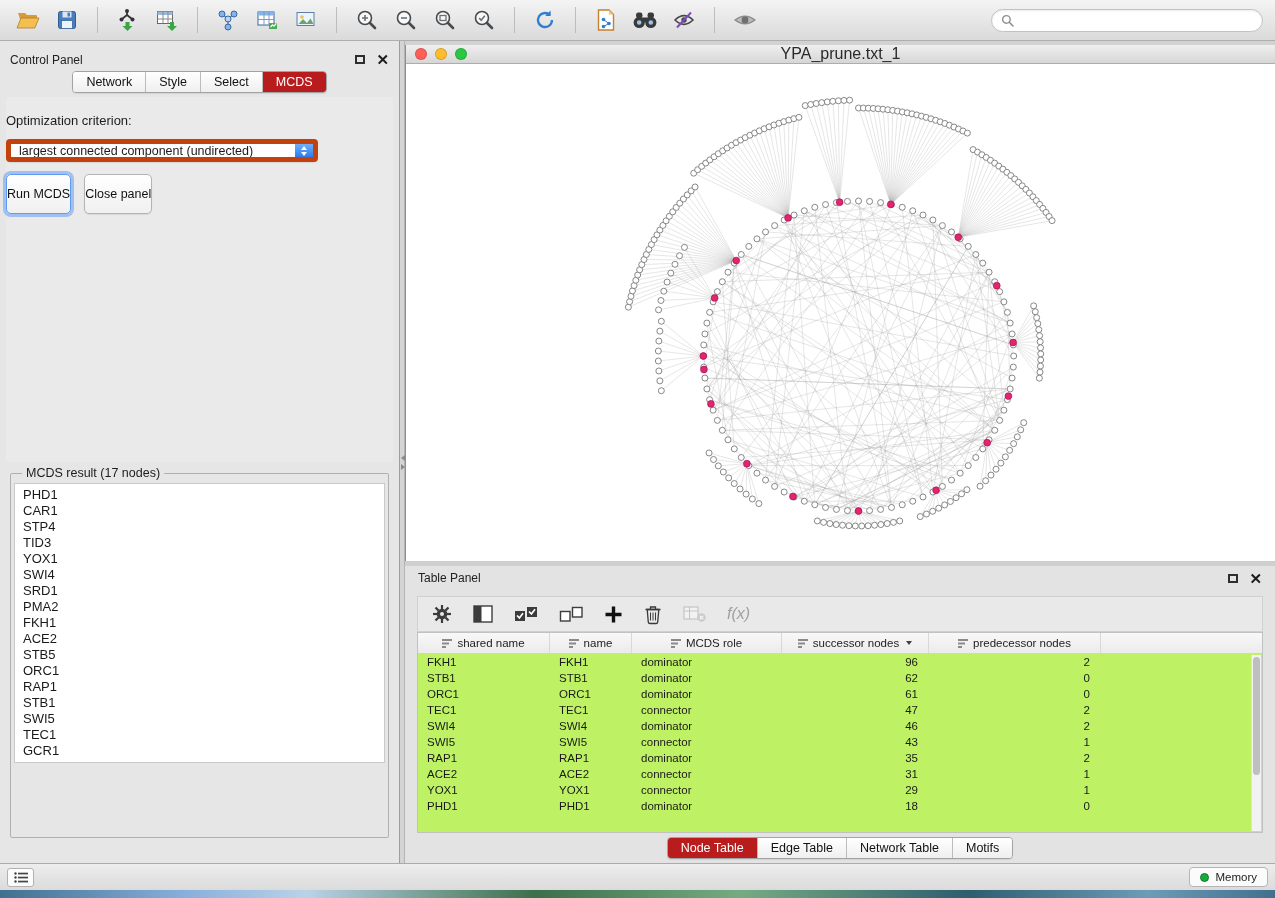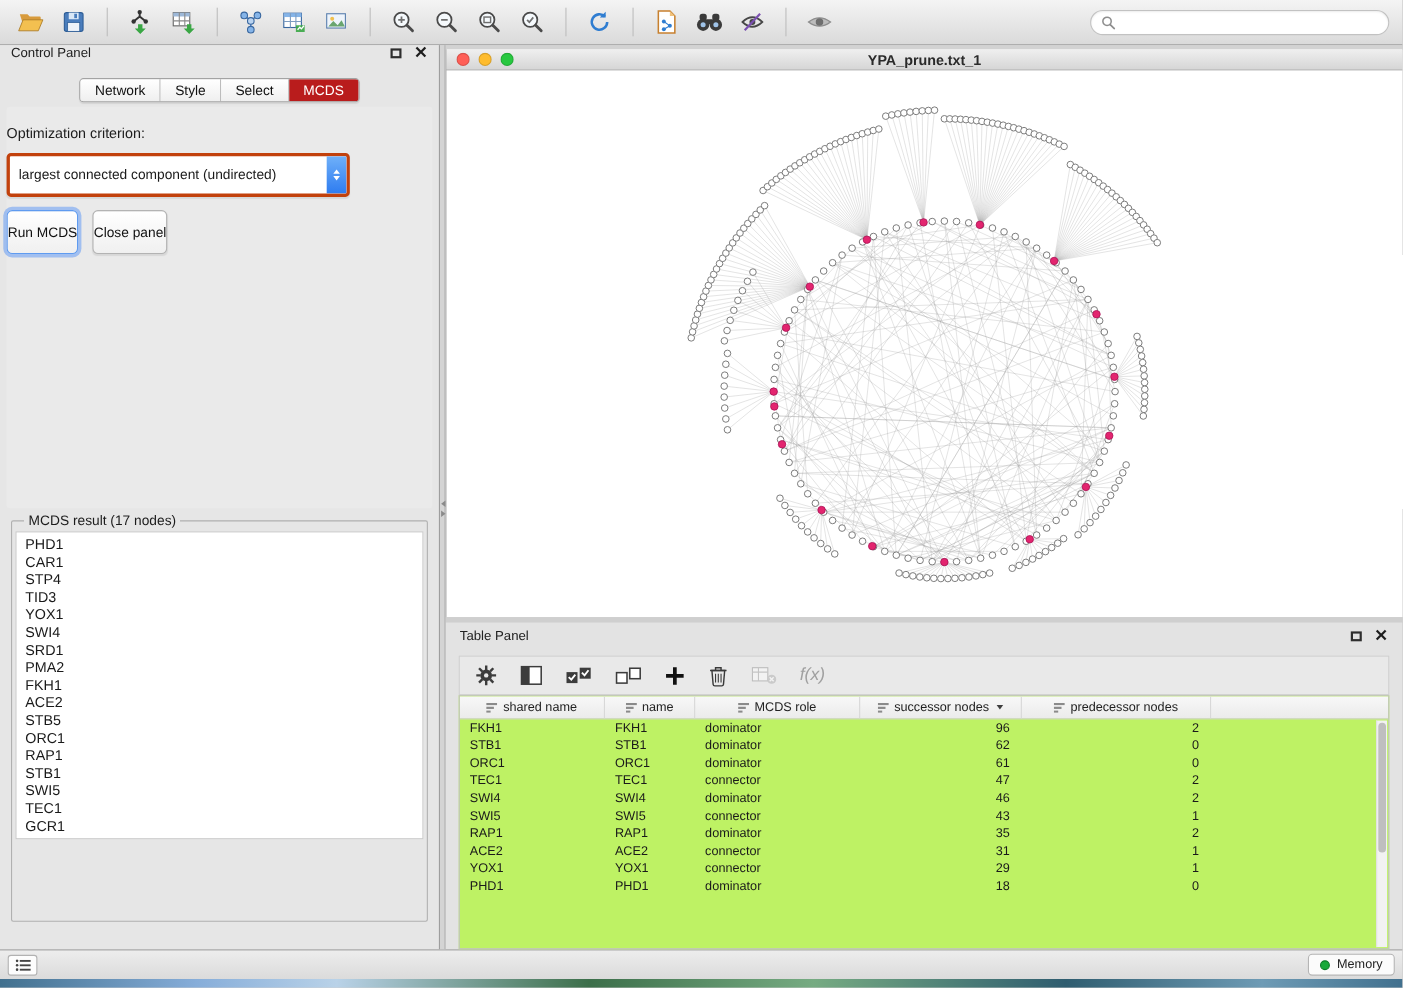--- a/index.html
+++ b/index.html
@@ -18,52 +18,52 @@
   .main{flex:1;display:flex;min-height:0}
   .control-panel{width:400px;flex:none;background:#e6e6e6;display:flex;flex-direction:column;border-right:1px solid #9e9e9e}
   .splitter{width:5px;flex:none;background:#d4d4d4;border-right:1px solid #b4b4b4;position:relative}
   .split-handle{position:absolute;top:408px;left:0;width:5px;height:26px;display:flex;flex-direction:column;align-items:center;justify-content:center;gap:3px}
   .split-handle i{display:block;width:0;height:0;border-top:3px solid transparent;border-bottom:3px solid transparent}
   .split-handle .l{border-right:4px solid #8a8a8a}
   .split-handle .r{border-left:4px solid #8a8a8a}
   .right{flex:1;display:flex;flex-direction:column;min-width:0;background:#d2d2d2;padding-top:4px}
 
   
-  .cp-header{height:26px;flex:none;display:flex;align-items:flex-start;padding:0 10px;font-size:12px;color:#222}
+  .cp-header{height:26px;flex:none;display:flex;align-items:flex-end;padding:0 10px;font-size:12px;color:#222}
   .win-btns{margin-left:auto;display:flex;gap:11px;align-items:center}
   .float-box{width:10px;height:9px;border:2px solid #2e2e2e}
   .x-glyph{font-size:15px;font-weight:bold;color:#1c1c1c;line-height:1}
   .cp-tabs{height:30px;flex:none;display:flex;justify-content:center;align-items:center}
   .tabset{display:flex;border:1px solid #a3a3a3;border-radius:4px;overflow:hidden;box-shadow:0 1px 1px rgba(0,0,0,.08)}
   .tab{padding:3px 13px;font-size:12.5px;background:linear-gradient(#ffffff,#efefef);border-right:1px solid #bcbcbc;color:#111;white-space:nowrap}
   .tab:last-child{border-right:none}
   .tab.active{background:#b91c1c;color:#fff}
   .cp-content{height:365px;flex:none;background:#eaeaea;margin:0 6px;border-radius:3px;display:flex;flex-direction:column;align-items:flex-start;padding-top:16px}
   .opt-label{font-size:13px;color:#1c1c1c;margin-bottom:11px}
-  .combo{width:312px;height:40px;background:#fff;border:3px solid #c2410c;border-radius:4px;display:flex;align-items:center;overflow:hidden;box-shadow:0 1px 1px rgba(0,0,0,.08)}
+  .combo{width:312px;height:23px;background:#fff;border:5px solid #c2410c;border-radius:4px;display:flex;align-items:center;overflow:hidden;box-shadow:0 1px 1px rgba(0,0,0,.08)}
   .combo .val{flex:1;font-size:12.5px;padding:0 8px;white-space:nowrap;overflow:hidden}
   .combo .stepper{width:18px;height:100%;background:linear-gradient(#6fb0f9,#2e7cf0);display:flex;flex-direction:column;align-items:center;justify-content:center;gap:2px;flex:none}
   .combo .stepper i{display:block;width:0;height:0;border-left:3.5px solid transparent;border-right:3.5px solid transparent}
   .combo .stepper .up{border-bottom:4px solid #fff}
   .combo .stepper .dn{border-top:4px solid #fff}
   .btn-row{display:flex;gap:13px;margin-top:12px}
   .pbtn{height:40px;padding:0 0;font-size:12.5px;background:linear-gradient(#ffffff,#f0f0f0);border:1px solid #b3b3b3;border-radius:5px;display:flex;align-items:center;color:#111;box-shadow:0 1px 1px rgba(0,0,0,.08)}
   .pbtn.focused{border-color:#5f9bf0;box-shadow:0 0 0 3px rgba(88,148,246,.5)}
   .result-fs{margin:4px 10px 0;height:372px;flex:none;border:1px solid #b0b0b0;border-radius:2px;padding:3px;display:flex;flex-direction:column}
   .result-fs legend{font-size:12.5px;margin-left:8px;padding:0 4px;color:#1c1c1c}
   .result-list{flex:1;background:#fff;border:1px solid #c9c9c9;overflow:hidden;font-size:13px;line-height:16px;padding:3px 8px}
   .result-item{height:16px;white-space:nowrap}
 
   
   .net-win{height:516px;flex:none;display:flex;flex-direction:column;border-left:1px solid #8f8f8f;background:#fff}
   .net-title{height:19px;flex:none;background:linear-gradient(#efefef,#d6d6d6);border-bottom:1px solid #adadad;display:flex;align-items:center;padding:0 9px;position:relative}
   .lights{display:flex;gap:8px;z-index:2}
   .light{width:12px;height:12px;border-radius:50%;border:1px solid rgba(0,0,0,.15)}
   .light.red{background:#ff5f57}.light.yellow{background:#febc2e}.light.green{background:#28c840}
-  .net-title .title-text{position:absolute;left:0;right:0;text-align:center;font-size:13px;font-weight:bold;color:#2a2a2a;pointer-events:none}
+  .net-title .title-text{position:absolute;left:0;right:0;text-align:center;font-size:16px;font-weight:normal;color:#2a2a2a;pointer-events:none}
   .net-canvas{width:100%;height:497px;display:block;background:#fff}
 
   .hsplit{height:5px;flex:none;background:#cfcfcf}
 
   
   .table-panel{flex:1;display:flex;flex-direction:column;background:#e3e3e3;min-height:0}
   .tp-header{height:24px;flex:none;display:flex;align-items:center;padding:0 13px;font-size:12px;color:#222}
   .tp-toolbar{height:36px;flex:none;margin:6px 12px 0;background:#e9e9e9;border:1px solid #d0d0d0;display:flex;align-items:center;gap:21px;padding:0 14px}
   .tti{display:flex;align-items:center;justify-content:center}
   .fx{font-family:Liberation Sans, sans-serif;font-style:italic;font-size:16px;color:#a0a0a0}
@@ -1146,20 +1146,28 @@
                 <div class="tcell w-role">dominator</div>
                 <div class="tcell w-succ num">18</div>
                 <div class="tcell w-pred num">0</div>
                 <div class="tcell w-fill"></div>
               </div>
             </div>
           <div class="vscroll">
               <div class="vthumb"></div>
             </div>
         </div>
+        <div class="tp-tabs">
+          <div class="tabset">
+            <span class="tab active">Node Table</span>
+            <span class="tab">Edge Table</span>
+            <span class="tab">Network Table</span>
+            <span class="tab">Motifs</span>
+          </div>
+        </div>
       </div>
     </div>
   </div>
 
   <div class="status">
     <span class="list-btn">
       <svg width="14" height="11" viewBox="0 0 14 11">
           <circle cx="1.5" cy="1.5" r="1.2" fill="#444"></circle>
           <circle cx="1.5" cy="5.5" r="1.2" fill="#444"></circle>
           <circle cx="1.5" cy="9.5" r="1.2" fill="#444"></circle>

